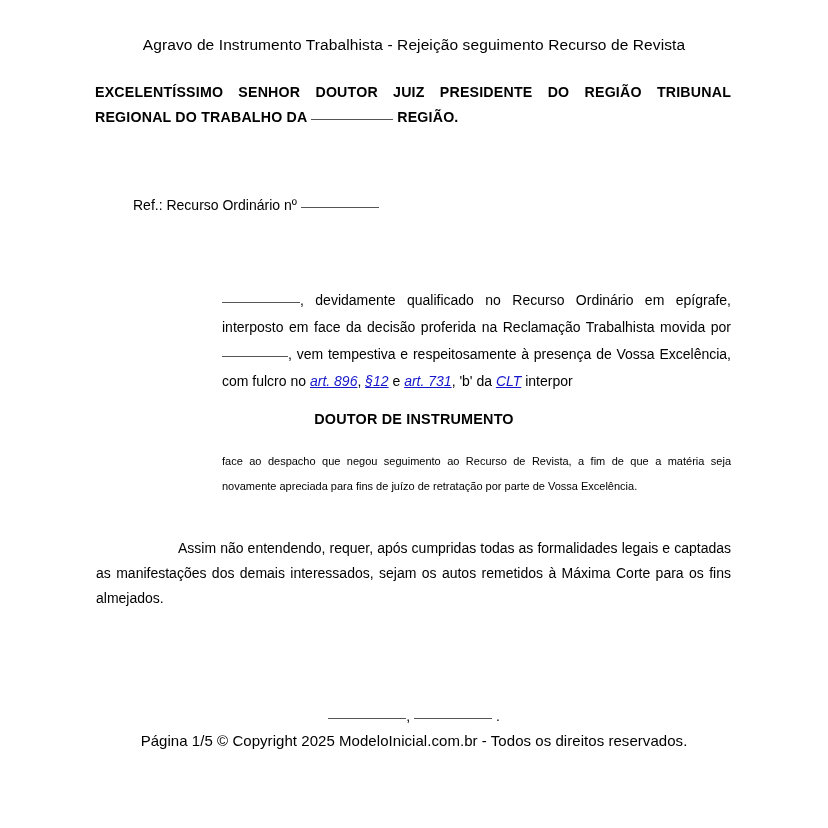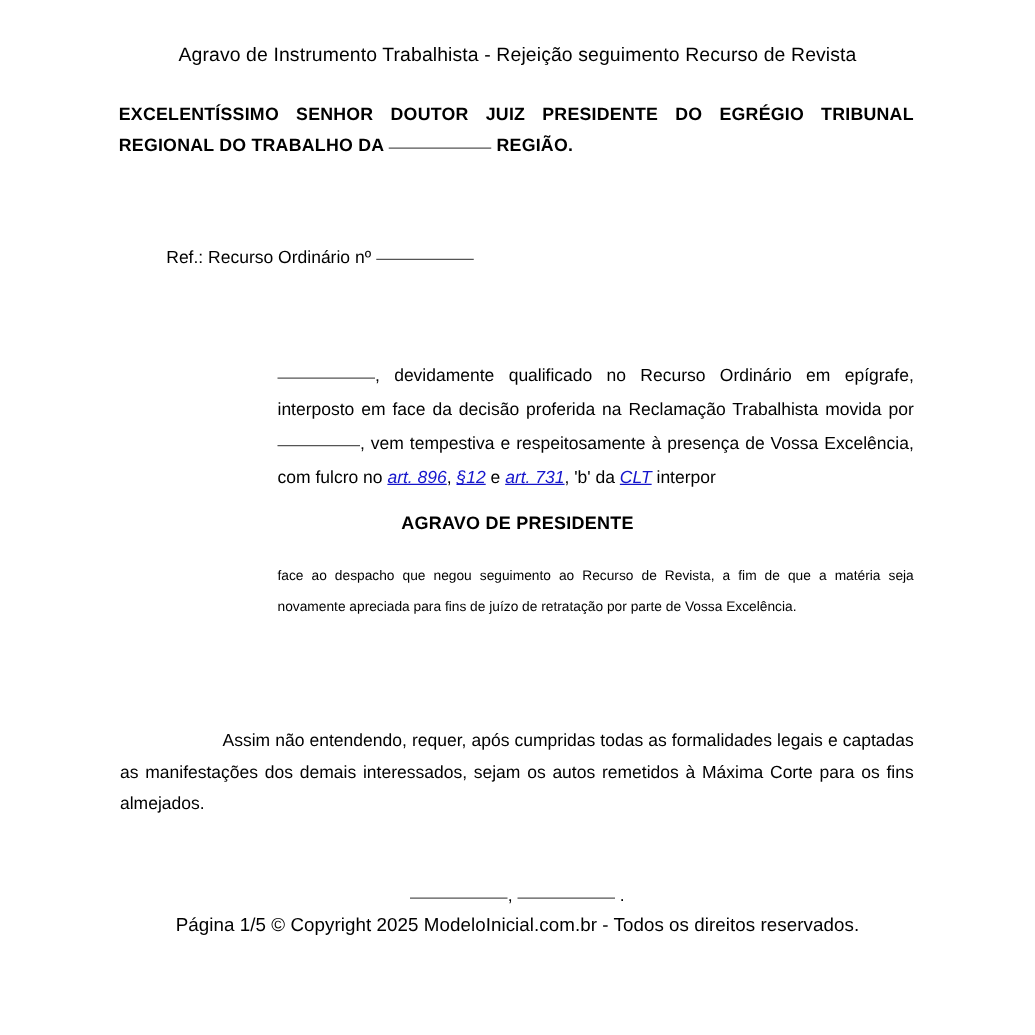--- a/index.html
+++ b/index.html
@@ -101,21 +101,20 @@
   .wide-para {
     position: absolute;
     left: 96px;
     top: 536px;
     width: 635px;
     font-size: 14px;
     line-height: 25px;
     text-align: justify;
     text-align-last: left;
     text-indent: 82px;
-    margin-top: 44px;
   }
 
   
   .short-line-1 {
     position: absolute;
     left: 178px;
     top: 621px;
     font-size: 14px;
     white-space: nowrap;
   }
@@ -170,42 +169,42 @@
   }
 </style>
 </head>
 <body>
 
 <div class="page">
 
   <div class="doc-title">Agravo de Instrumento Trabalhista - Rejeição seguimento Recurso de Revista</div>
 
   <div class="addressee">
-    <span>EXCELENTÍSSIMO SENHOR DOUTOR JUIZ PRESIDENTE DO EGRÉGIO TRIBUNAL REGIONAL DO TRABALHO DA</span>
+    <span>EXCELENTÍSSIMO SENHOR DOUTOR JUIZ PRESIDENTE DO REGIÃO TRIBUNAL REGIONAL DO TRABALHO DA</span>
     <span class="blank blank-lg"></span>
     <span>REGIÃO.</span>
   </div>
 
   <div class="ref-line">
     <span>Ref.: Recurso Ordinário nº</span>
     <span class="blank blank-ref"></span>
   </div>
 
   <div class="body-block">
     <span class="blank blank-md"></span><span>, devidamente qualificado no Recurso Ordinário em epígrafe, interposto em face da decisão proferida na Reclamação Trabalhista movida por</span>
     <span class="blank blank-sm"></span><span>, vem tempestiva e respeitosamente à presença de Vossa Excelência, com fulcro no</span>
     <span class="doc-link">art. 896</span><span>,</span>
     <span class="doc-link">§12</span>
     <span>e</span>
     <span class="doc-link">art. 731</span><span>, 'b' da</span>
     <span class="doc-link">CLT</span>
     <span>interpor</span>
   </div>
 
-  <div class="center-heading">AGRAVO DE PRESIDENTE</div>
+  <div class="center-heading">DOUTOR DE INSTRUMENTO</div>
 
   <div class="body-block-2">face ao despacho que negou seguimento ao Recurso de Revista, a fim de que a matéria seja novamente apreciada para fins de juízo de retratação por parte de Vossa Excelência.</div>
 
   <div class="wide-para">Assim não entendendo, requer, após cumpridas todas as formalidades legais e captadas as manifestações dos demais interessados, sejam os autos remetidos à Máxima Corte para os fins almejados.</div>
 
 
 
   <div class="sign-line">
     <span class="blank blank-md"></span><span>,</span>
     <span class="blank blank-md"></span>

